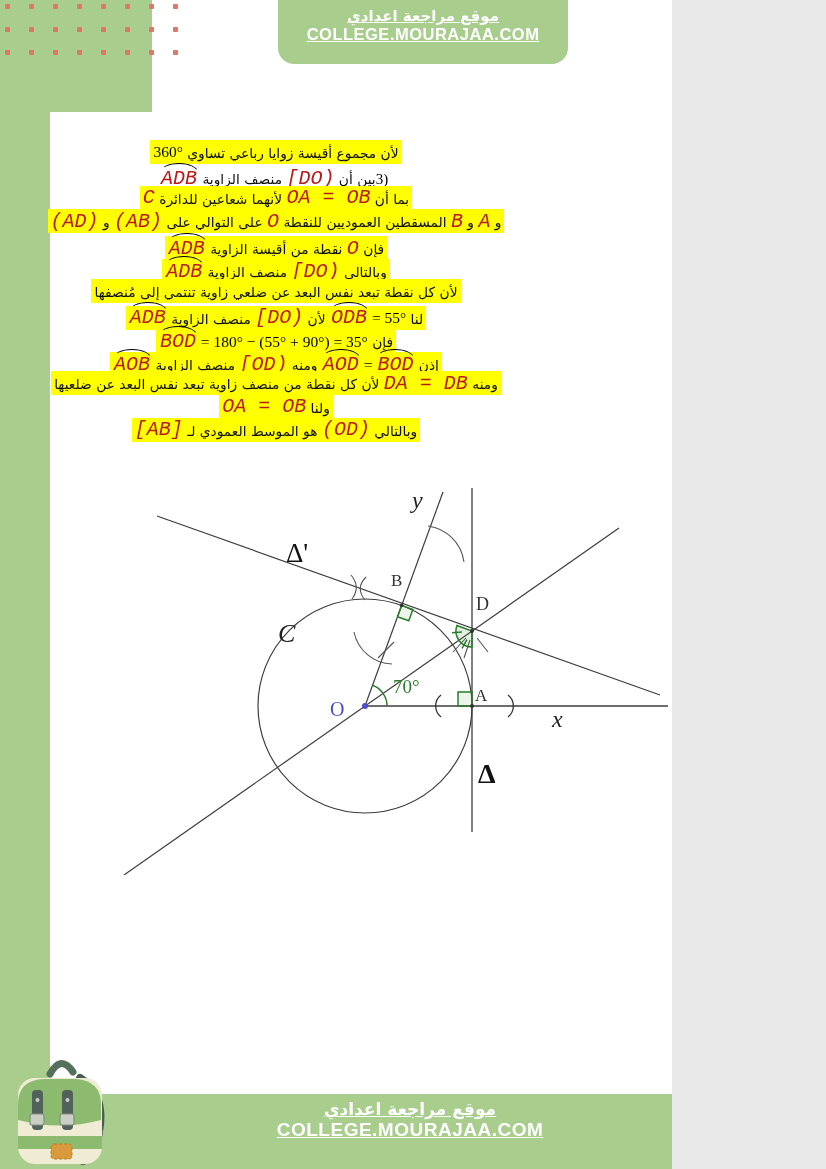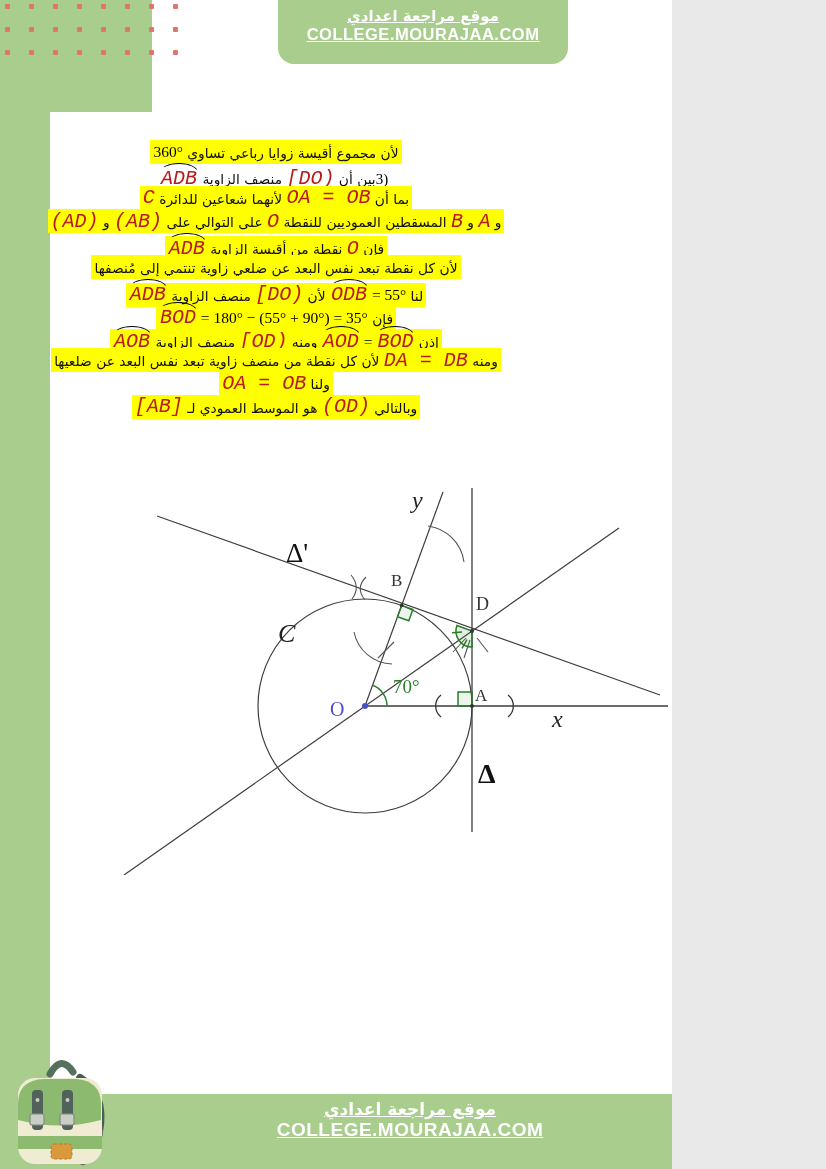--- a/index.html
+++ b/index.html
@@ -110,20 +110,21 @@
     </g>
   </svg>
 
   <div class="content">
     <div id="lines">
         <div class="line"><span class="hl"><span class="ar">لأن مجموع أقيسة زوايا رباعي تساوي </span><span dir="ltr" class="mg"><span class="mathn">360°</span></span></span></div>
         <div class="line"><span><span dir="ltr" class="mg"><span class="numm">3) </span></span><span class="ar">بين أن </span><span dir="ltr" class="mg"><span class="math">[DO)</span></span><span class="ar"> منصف الزاوية </span><span dir="ltr" class="mg"><span class="math hat">ADB</span></span></span></div>
         <div class="line"><span class="hl"><span class="ar">بما أن </span><span dir="ltr" class="mg"><span class="math">OA = OB</span></span><span class="ar"> لأنهما شعاعين للدائرة </span><span dir="ltr" class="mg"><span class="math">C</span></span></span></div>
         <div class="line"><span class="hl"><span class="ar">و </span><span dir="ltr" class="mg"><span class="math">A</span></span><span class="ar"> و </span><span dir="ltr" class="mg"><span class="math">B</span></span><span class="ar"> المسقطين العموديين للنقطة </span><span dir="ltr" class="mg"><span class="math">O</span></span><span class="ar"> على التوالي على </span><span dir="ltr" class="mg"><span class="math">(AB)</span></span><span class="ar"> و </span><span dir="ltr" class="mg"><span class="math">(AD)</span></span></span></div>
         <div class="line"><span class="hl"><span class="ar">فإن </span><span dir="ltr" class="mg"><span class="math">O</span></span><span class="ar"> نقطة من أقيسة الزاوية </span><span dir="ltr" class="mg"><span class="math hat">ADB</span></span></span></div>
+        <div class="line"><span class="hl"><span class="ar">وبالتالي </span><span dir="ltr" class="mg"><span class="math">[DO)</span></span><span class="ar"> منصف الزاوية </span><span dir="ltr" class="mg"><span class="math hat">ADB</span></span></span></div>
         <div class="line"><span class="hl"><span class="ar">لأن كل نقطة تبعد نفس البعد عن ضلعي زاوية تنتمي إلى مُنصفها</span></span></div>
         <div class="line"><span class="hl"><span class="ar">لنا </span><span dir="ltr" class="mg"><span class="math hat">ODB</span><span class="mathn"> = 55°</span></span><span class="ar"> لأن </span><span dir="ltr" class="mg"><span class="math">[DO)</span></span><span class="ar"> منصف الزاوية </span><span dir="ltr" class="mg"><span class="math hat">ADB</span></span></span></div>
         <div class="line"><span class="hl"><span class="ar">فإن </span><span dir="ltr" class="mg"><span class="math hat">BOD</span><span class="mathn"> = 180° − (55° + 90°) = 35°</span></span></span></div>
         <div class="line"><span class="hl"><span class="ar">إذن </span><span dir="ltr" class="mg"><span class="math hat">AOD</span><span class="mathn"> = </span><span class="math hat">BOD</span></span><span class="ar"> ومنه </span><span dir="ltr" class="mg"><span class="math">[OD)</span></span><span class="ar"> منصف الزاوية </span><span dir="ltr" class="mg"><span class="math hat">AOB</span></span></span></div>
         <div class="line"><span class="hl"><span class="ar">ومنه </span><span dir="ltr" class="mg"><span class="math">DA = DB</span></span><span class="ar"> لأن كل نقطة من منصف زاوية تبعد نفس البعد عن ضلعيها</span></span></div>
         <div class="line"><span class="hl"><span class="ar">ولنا </span><span dir="ltr" class="mg"><span class="math">OA = OB</span></span></span></div>
         <div class="line"><span class="hl"><span class="ar">وبالتالي </span><span dir="ltr" class="mg"><span class="math">(OD)</span></span><span class="ar"> هو الموسط العمودي لـ </span><span dir="ltr" class="mg"><span class="math">[AB]</span></span></span></div>
       </div>
   </div>
 

